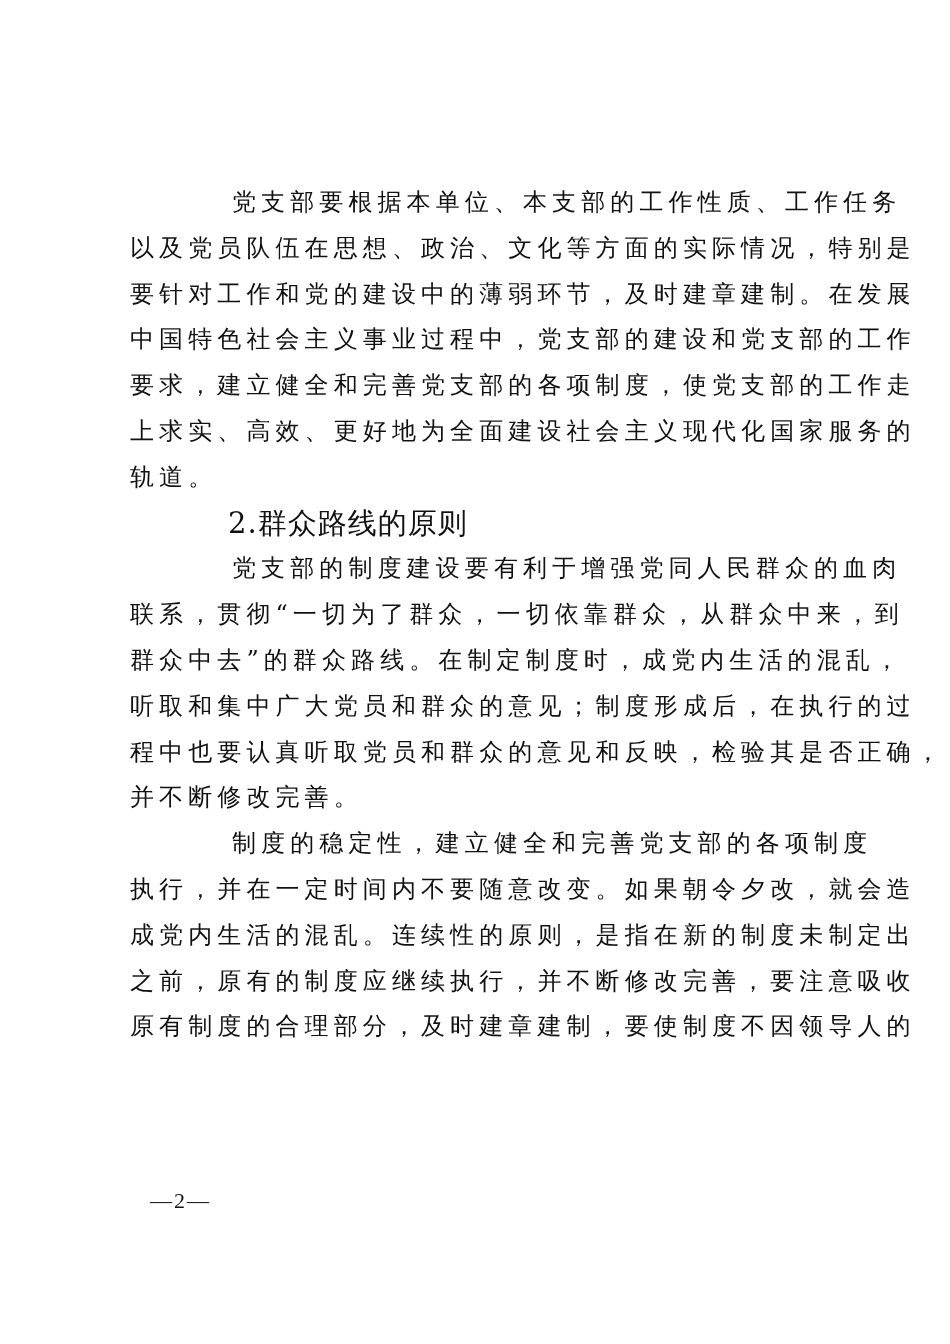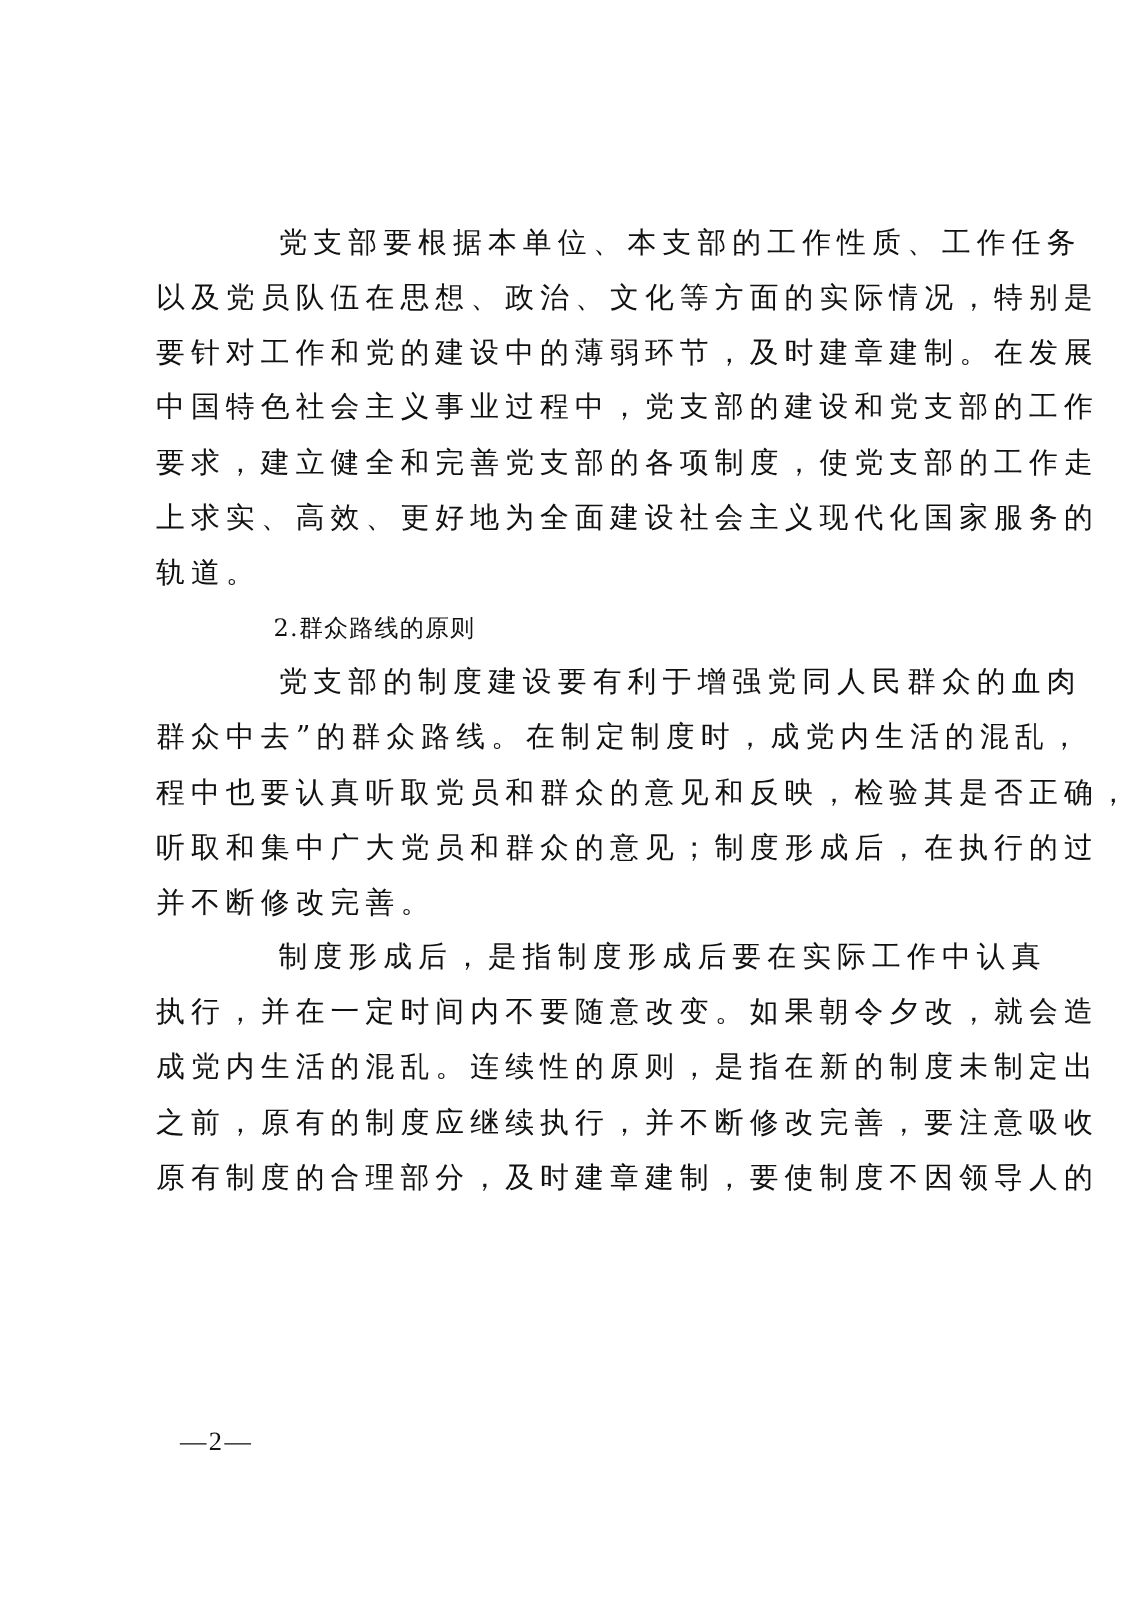--- a/index.html
+++ b/index.html
@@ -34,21 +34,21 @@
       letter-spacing: 5.1px;
       white-space: nowrap;
       overflow: visible;
     }
     .line.indent {
       padding-left: 102px;
     }
     .heading {
       height: 45.8px;
       line-height: 45.8px;
-      font-size: 20px;
+      font-size: 29px;
       letter-spacing: 1px;
       white-space: nowrap;
       padding-left: 98px;
     }
     .page-number {
       position: absolute;
       left: 150px;
       top: 1188px;
       font-family: "Liberation Serif", serif;
       font-size: 22px;
@@ -64,26 +64,27 @@
     <div class="line indent">党支部要根据本单位、本支部的工作性质、工作任务</div>
     <div class="line">以及党员队伍在思想、政治、文化等方面的实际情况，特别是</div>
     <div class="line">要针对工作和党的建设中的薄弱环节，及时建章建制。在发展</div>
     <div class="line">中国特色社会主义事业过程中，党支部的建设和党支部的工作</div>
     <div class="line">要求，建立健全和完善党支部的各项制度，使党支部的工作走</div>
     <div class="line">上求实、高效、更好地为全面建设社会主义现代化国家服务的</div>
     <div class="line">轨道。</div>
 
     <div class="heading">2.群众路线的原则</div>
     <div class="line indent">党支部的制度建设要有利于增强党同人民群众的血肉</div>
+    <div class="line">联系，贯彻“一切为了群众，一切依靠群众，从群众中来，到</div>
     <div class="line">群众中去”的群众路线。在制定制度时，成党内生活的混乱，</div>
+    <div class="line">听取和集中广大党员和群众的意见；制度形成后，在执行的过</div>
     <div class="line">程中也要认真听取党员和群众的意见和反映，检验其是否正确，</div>
-    <div class="line">听取和集中广大党员和群众的意见；制度形成后，在执行的过</div>
     <div class="line">并不断修改完善。</div>
 
-    <div class="line indent">制度形成后，是指制度形成后要在实际工作中认真</div>
+    <div class="line indent">制度的稳定性，建立健全和完善党支部的各项制度</div>
     <div class="line">执行，并在一定时间内不要随意改变。如果朝令夕改，就会造</div>
     <div class="line">成党内生活的混乱。连续性的原则，是指在新的制度未制定出</div>
     <div class="line">之前，原有的制度应继续执行，并不断修改完善，要注意吸收</div>
     <div class="line">原有制度的合理部分，及时建章建制，要使制度不因领导人的</div>
   </div>
 
   <div class="page-number">—2—</div>
 </div>
 
 </body></html>

